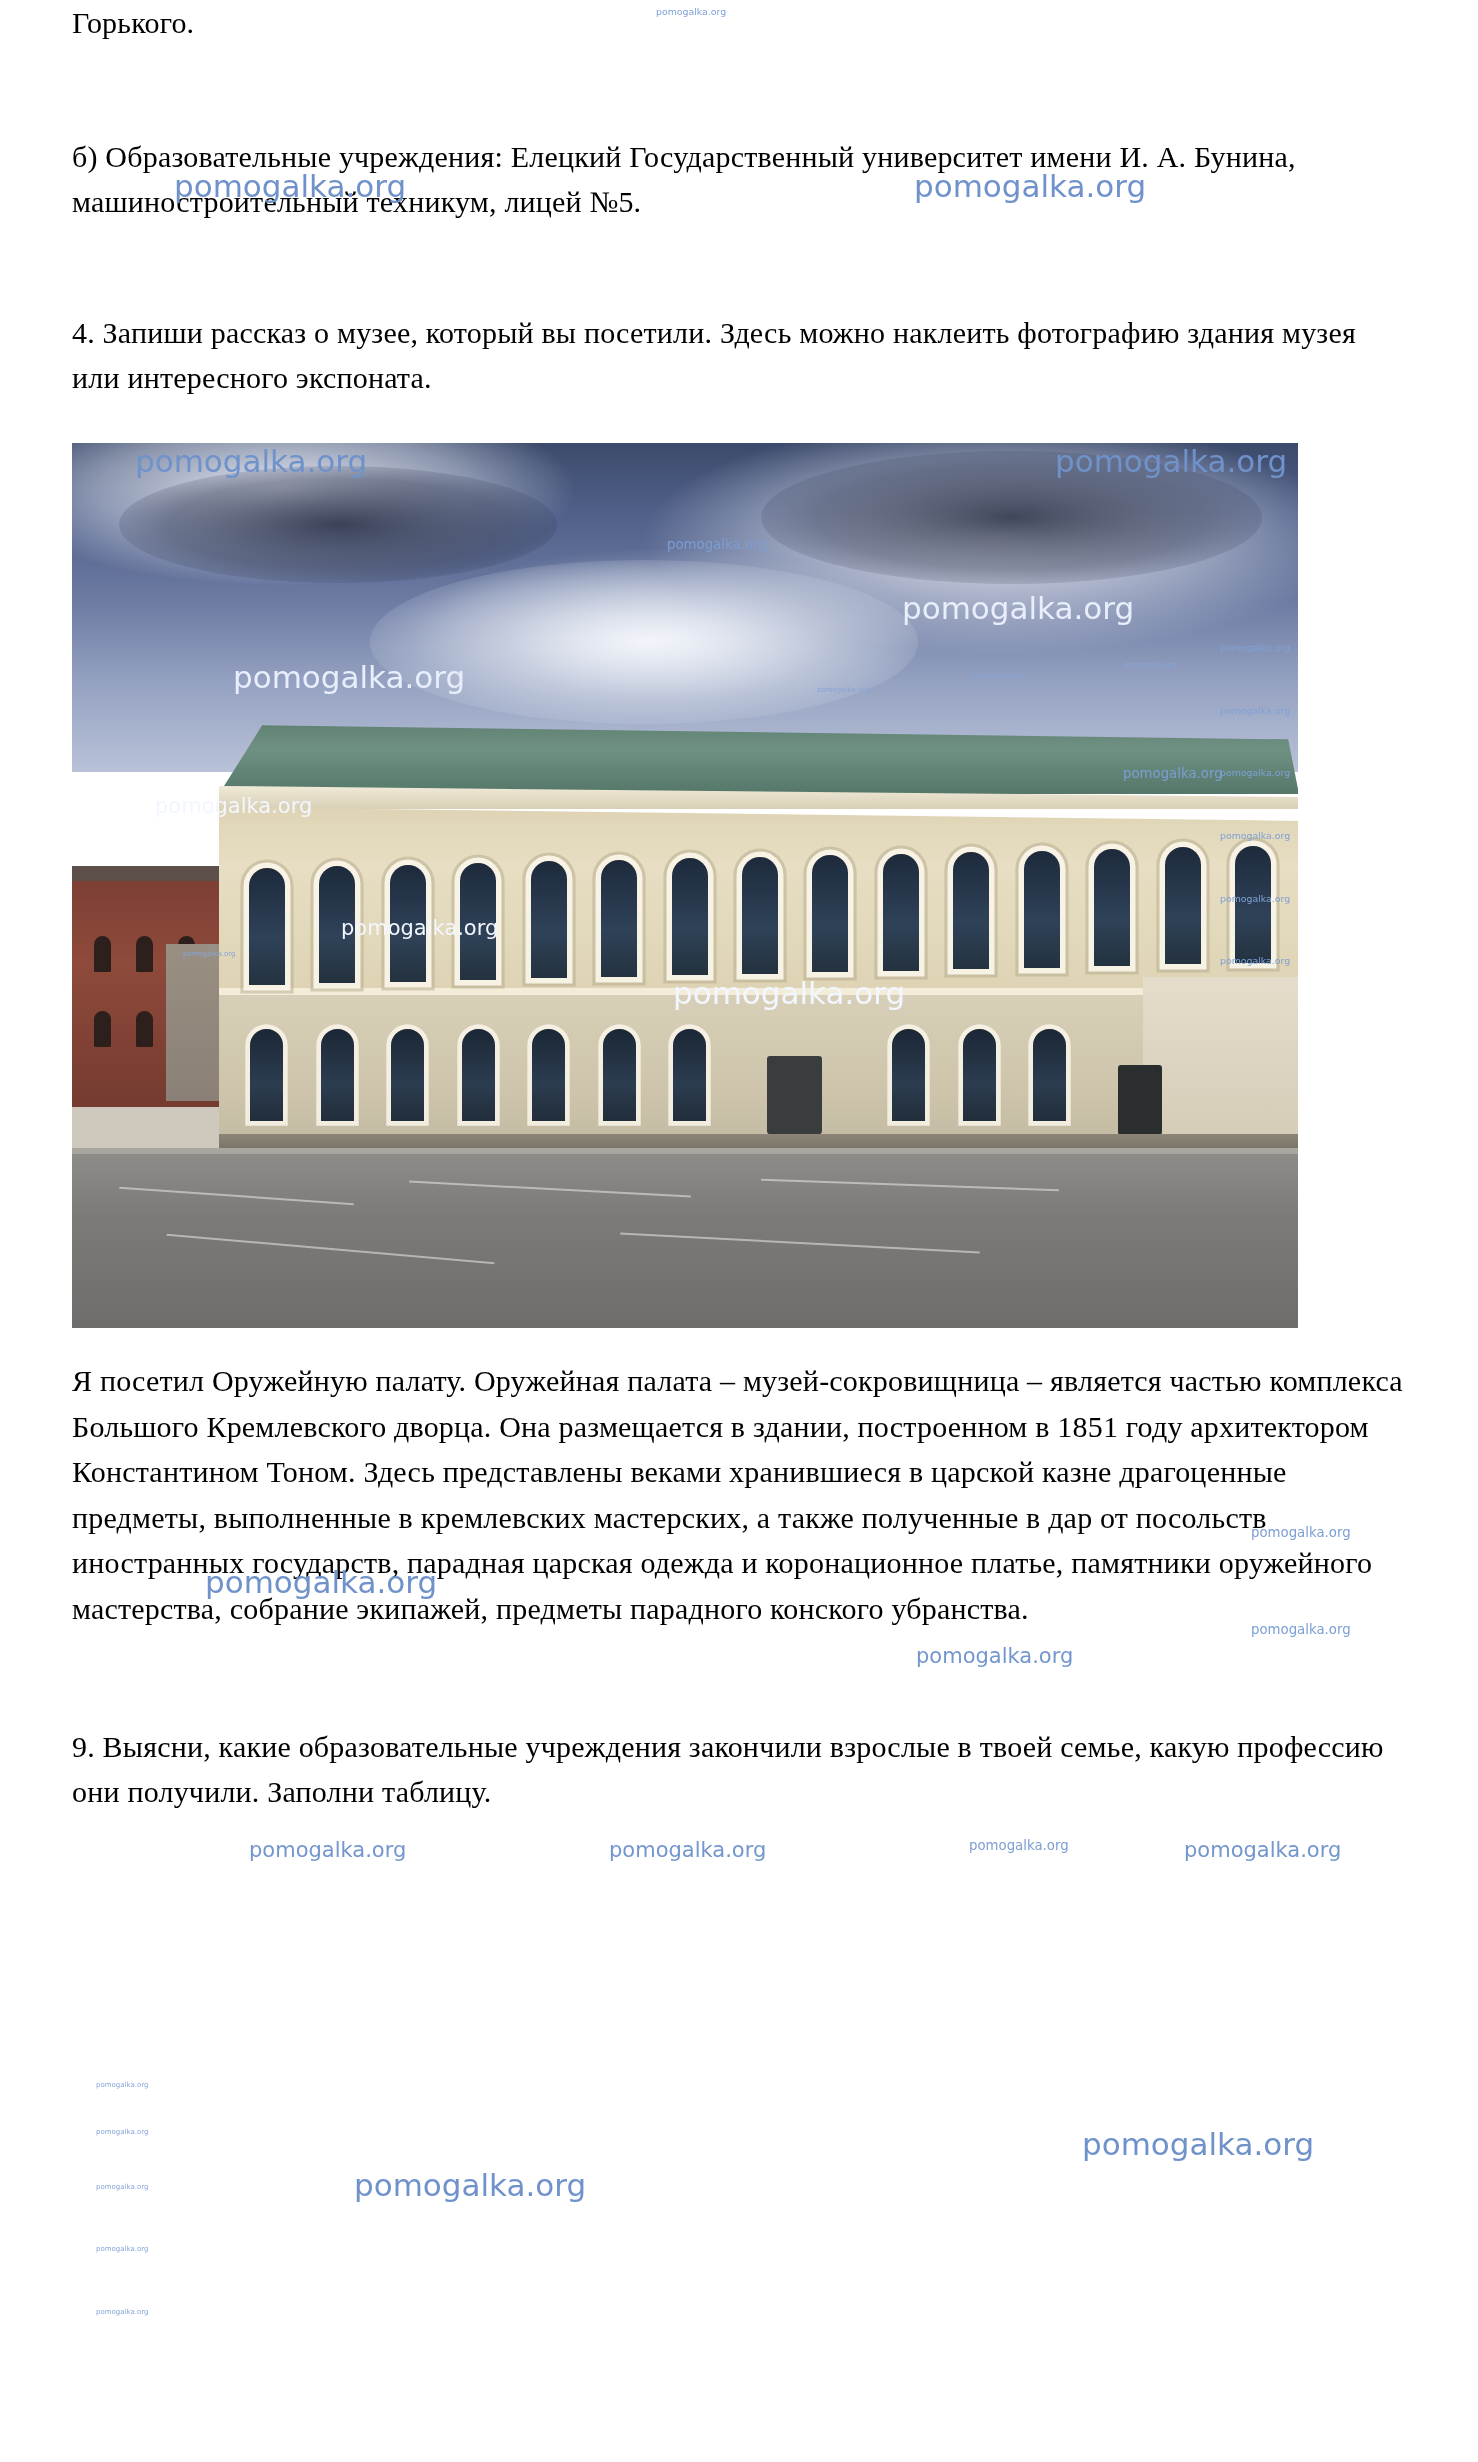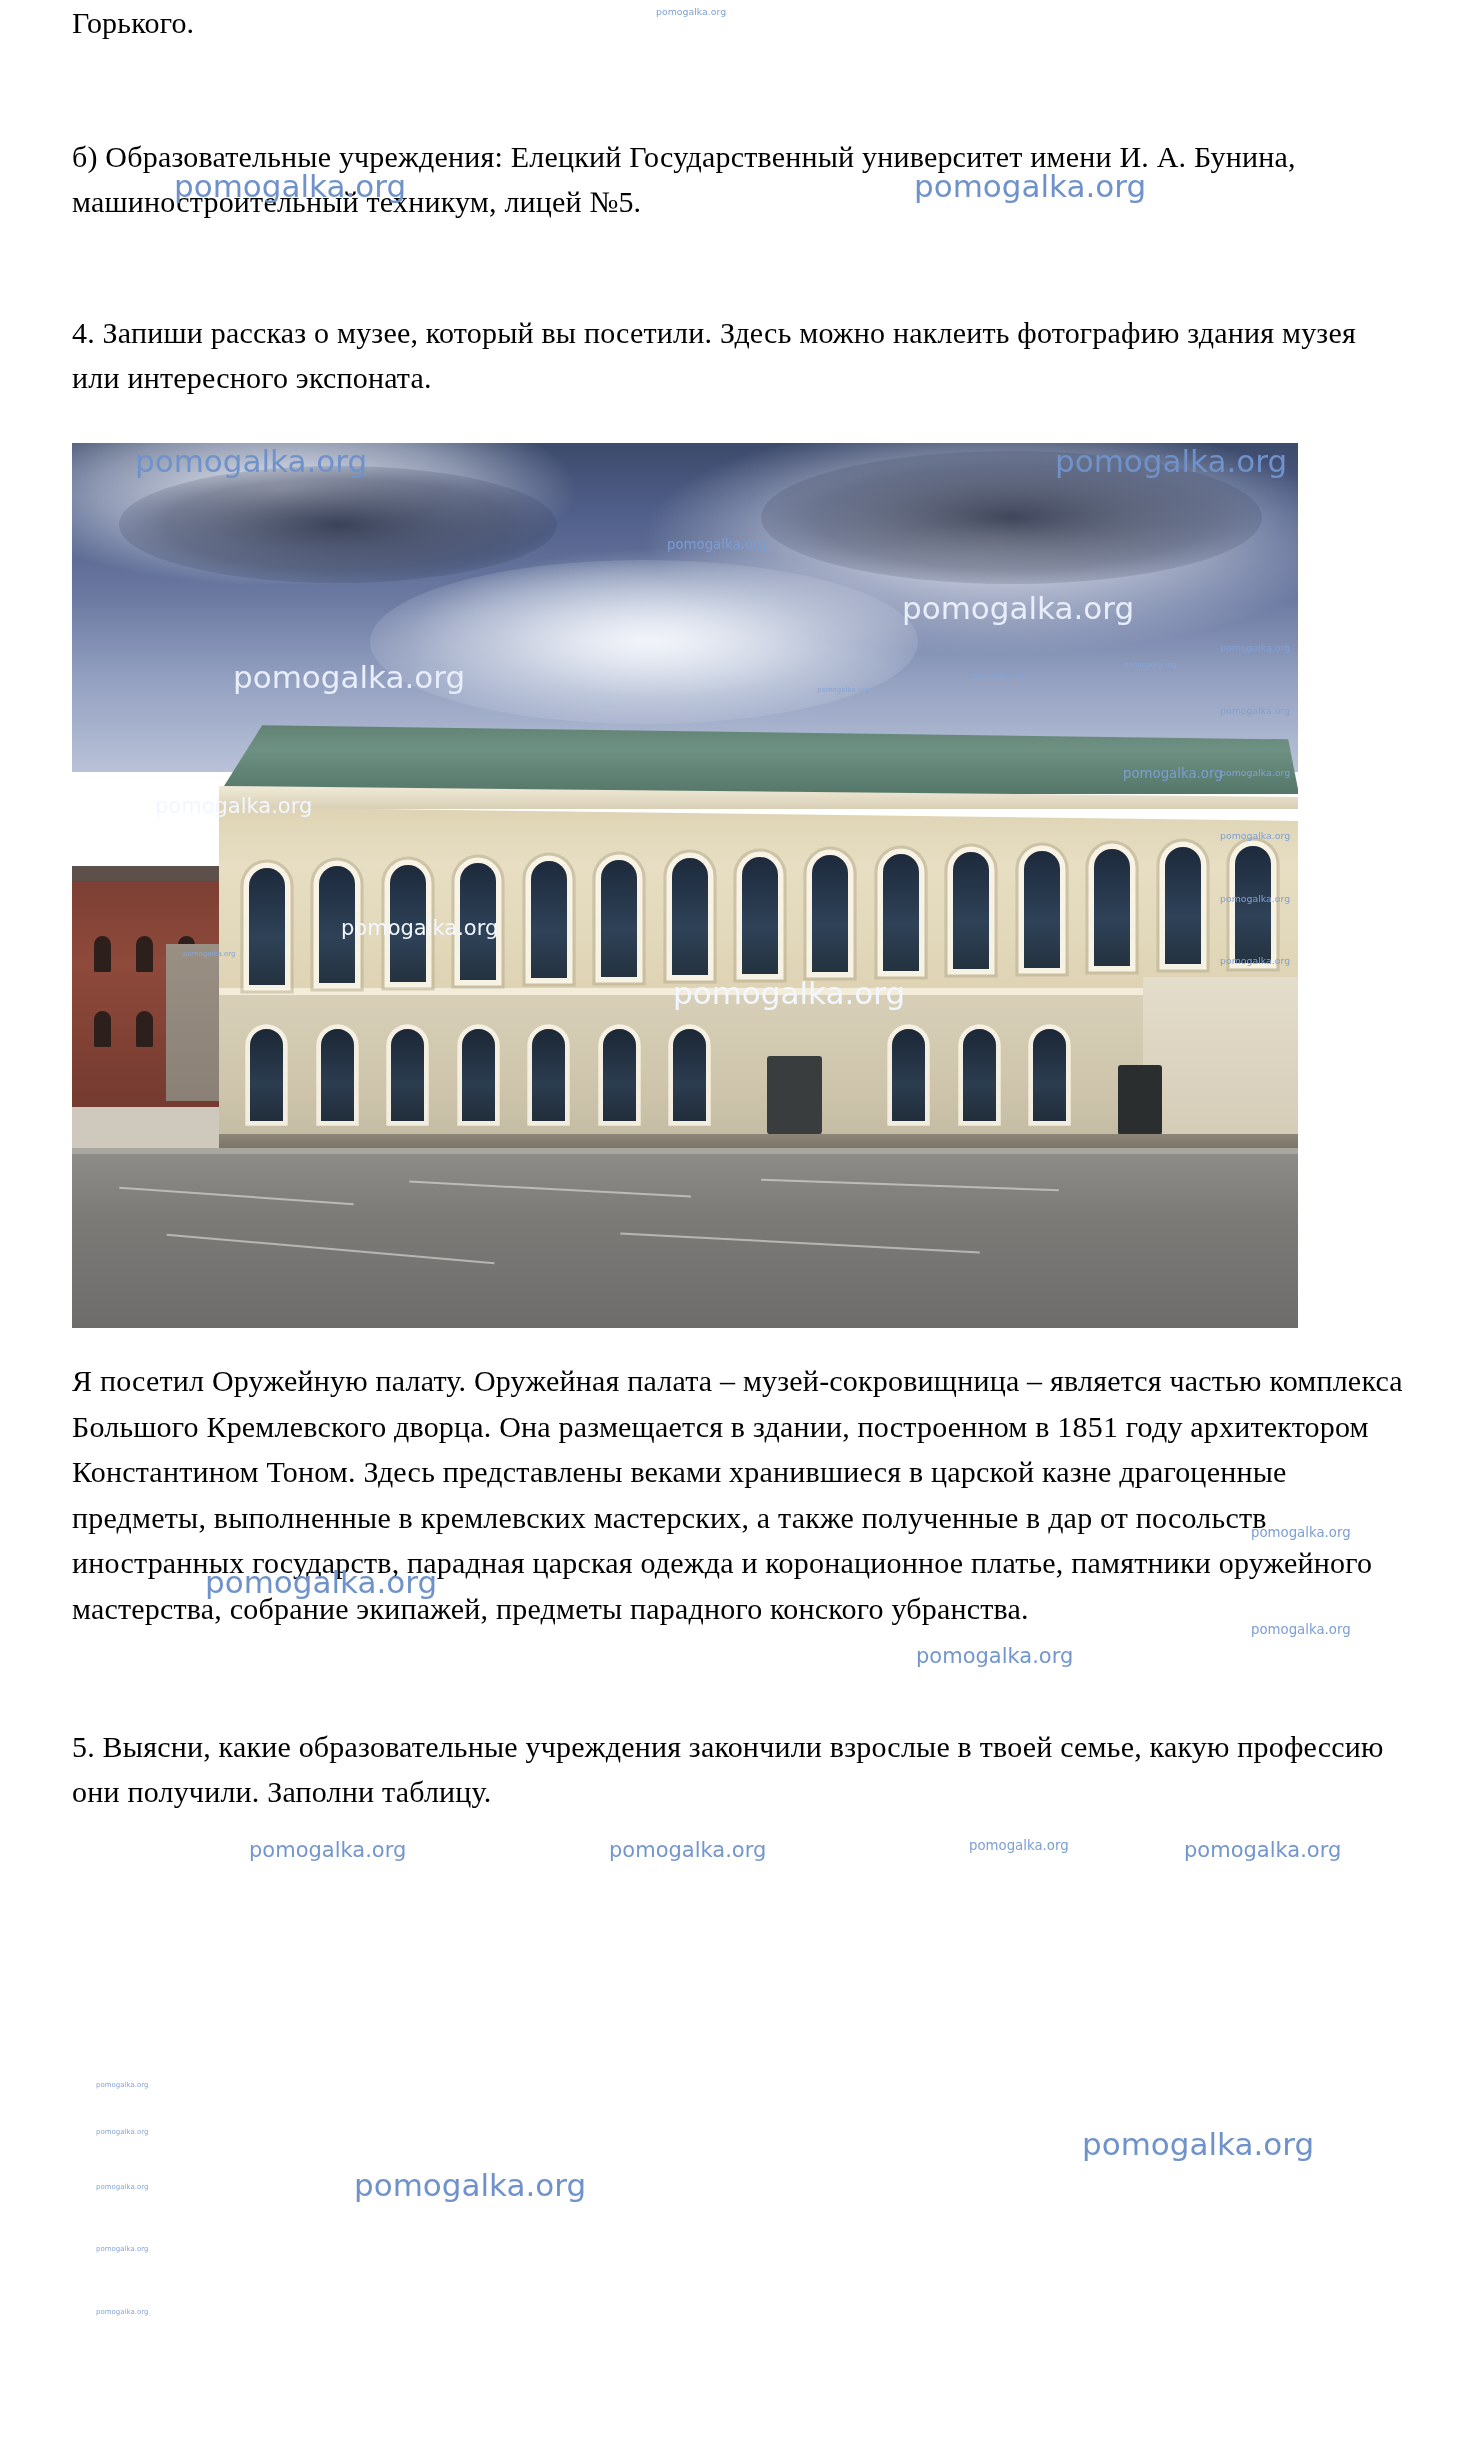--- a/index.html
+++ b/index.html
@@ -350,16 +350,16 @@
   <div class="wm small" style="left:969px; top:1838px;">pomogalka.org</div>
   <div class="wm mid" style="left:1184px; top:1838px;">pomogalka.org</div>
   <div class="wm micro" style="left:96px;  top:2081px;">pomogalka.org</div>
   <div class="wm micro" style="left:96px;  top:2128px;">pomogalka.org</div>
   <div class="wm micro" style="left:96px;  top:2183px;">pomogalka.org</div>
   <div class="wm micro" style="left:96px;  top:2245px;">pomogalka.org</div>
   <div class="wm micro" style="left:96px;  top:2308px;">pomogalka.org</div>
   <div class="wm big" style="left:1082px; top:2126px;">pomogalka.org</div>
   <div class="wm big" style="left:354px;  top:2167px;">pomogalka.org</div>
 
-  <div class="para p-5">5. Выясни, какие образовательные учреждения закончили взрослые в твоей семье, какую профессию они получили. Заполни таблицу.</div>
+  <div class="para p-5">9. Выясни, какие образовательные учреждения закончили взрослые в твоей семье, какую профессию они получили. Заполни таблицу.</div>
 
 </div>
 
 
 </body></html>

